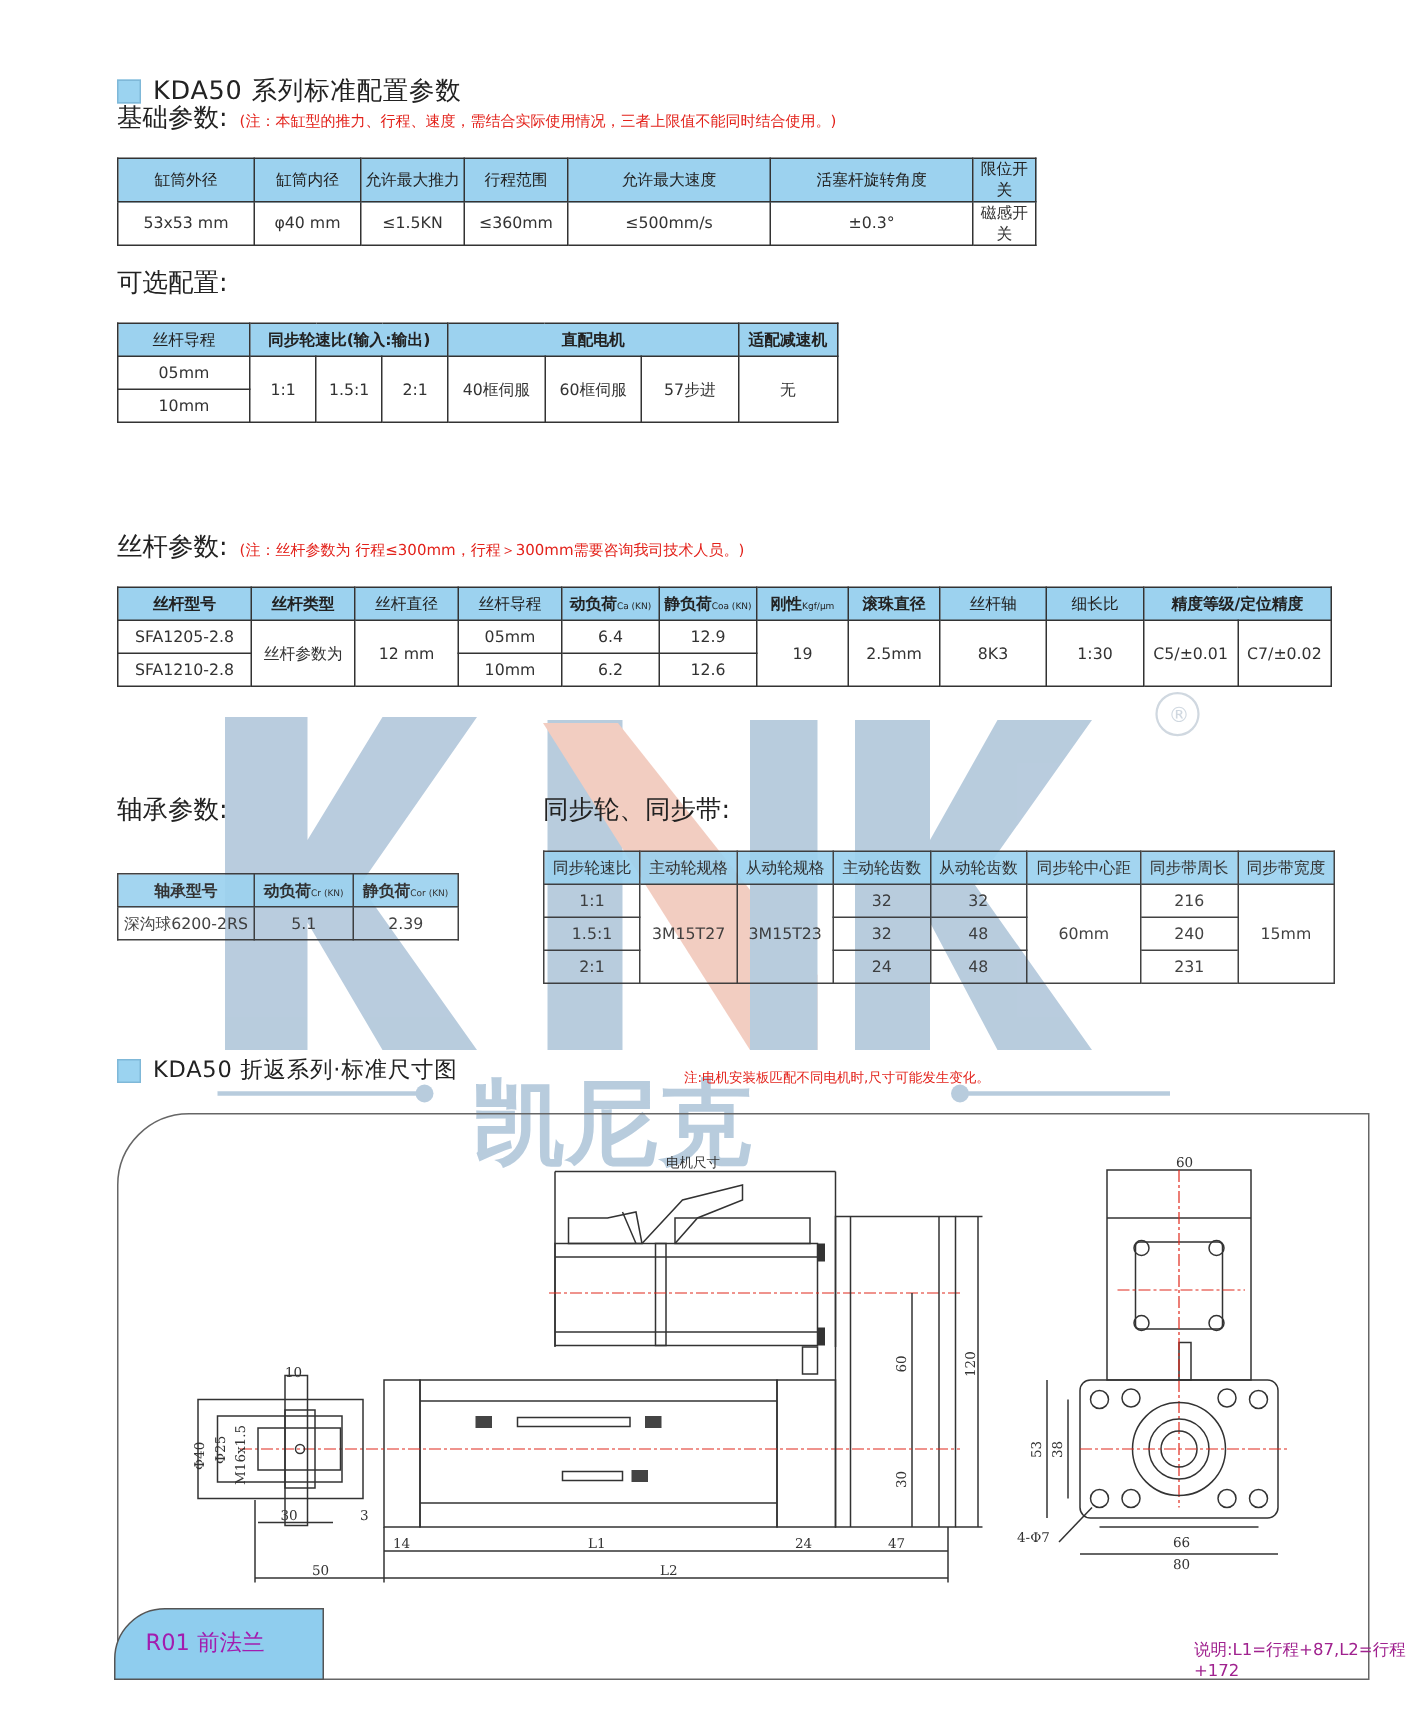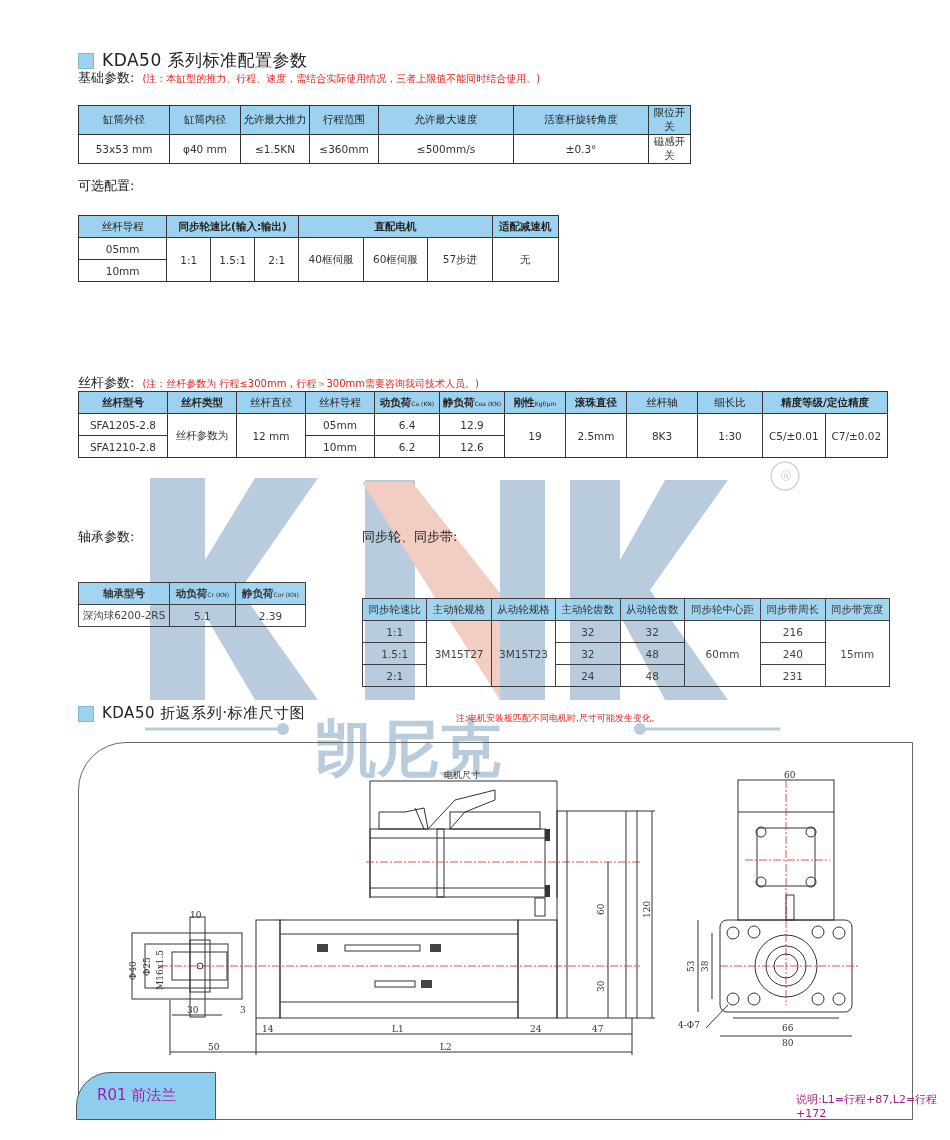--- a/index.html
+++ b/index.html
@@ -1,20 +1,20 @@
 <!DOCTYPE html>
 <html><head>
 <meta charset="utf-8">
 <style>
   html,body{margin:0;padding:0;background:#ffffff;}
   body{width:950px;height:1140px;position:relative;overflow:hidden;font-family:"DejaVu Sans","Liberation Sans",sans-serif;color:#222;}
   .abs{position:absolute;}
   .sq{display:inline-block;width:14px;height:14px;background:#9bd3f0;border:1px solid #7fb8d8;vertical-align:middle;margin-right:8px;}
   .h1{font-size:17px;color:#222;letter-spacing:0.5px;}
-  .h2{font-size:13px;color:#222;}
+  .h2{font-size:17px;color:#222;}
   .note{font-size:10px;color:#e3221b;margin-left:8px;}
   table.t{border-collapse:collapse;position:absolute;font-size:10.5px;text-align:center;color:#333;}
   table.t td{border:1px solid #333;padding:0 2px;height:21px;}
   table.t thead td{background:#9cd2ef;color:#222;font-size:10.5px;}
   table.t thead td.b{font-weight:bold;}
   sub.s{font-size:6px;vertical-align:baseline;font-weight:normal;}
   .watermark{position:absolute;pointer-events:none;}
   .drawframe{position:absolute;left:78px;top:742px;width:833px;height:376px;border:1px solid #666;border-radius:48px 0 0 0;}
   .tag{position:absolute;left:76px;top:1072px;width:138px;height:46px;background:#8fcdee;border:1px solid #555;border-radius:34px 0 0 0;}
   .tag span{position:absolute;left:20px;top:13px;font-size:15px;color:#a21caf;}
@@ -99,21 +99,21 @@
       <td rowspan="2" style="width:62px">60框伺服</td>
       <td rowspan="2" style="width:62px">57步进</td>
       <td rowspan="2">无</td>
     </tr>
     <tr>
         <td>10mm</td>
       </tr>
   </tbody>
 </table>
 
-<div class="abs" style="left:78px;top:372px;">
+<div class="abs" style="left:78px;top:353px;">
   <span class="h2">丝杆参数:</span><span class="note">(注：丝杆参数为 行程≤300mm，行程＞300mm需要咨询我司技术人员。)</span>
 </div>
 <table class="t" style="left:78px;top:391px;width:810px;">
   <thead>
       <tr>
     <td class="b" style="width:84px">丝杆型号</td>
     <td class="b" style="width:64px">丝杆类型</td>
     <td style="width:64px">丝杆直径</td>
     <td style="width:64px">丝杆导程</td>
     <td class="b" style="width:60px"><span>动负荷</span><sub class="s">Ca (KN)</sub></td>
@@ -161,21 +161,21 @@
   <tbody>
       <tr>
     <td>深沟球6200-2RS</td>
     <td>5.1</td>
     <td>2.39</td>
   </tr>
     </tbody>
 </table>
 
 <div class="abs h2" style="left:362px;top:528px;">同步轮、同步带:</div>
-<table class="t" style="left:362px;top:598px;width:528px;opacity:0.92;">
+<table class="t" style="left:362px;top:567px;width:528px;opacity:0.92;">
   <thead>
       <tr>
     <td>同步轮速比</td>
     <td>主动轮规格</td>
     <td>从动轮规格</td>
     <td>主动轮齿数</td>
     <td>从动轮齿数</td>
     <td>同步轮中心距</td>
     <td>同步带周长</td>
     <td>同步带宽度</td>

